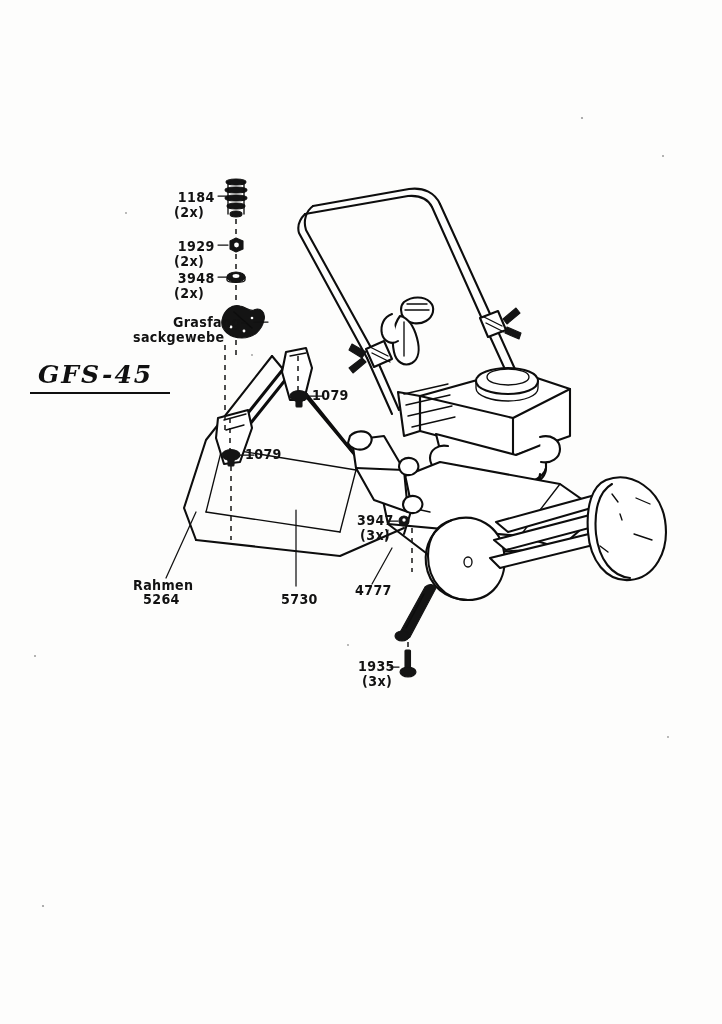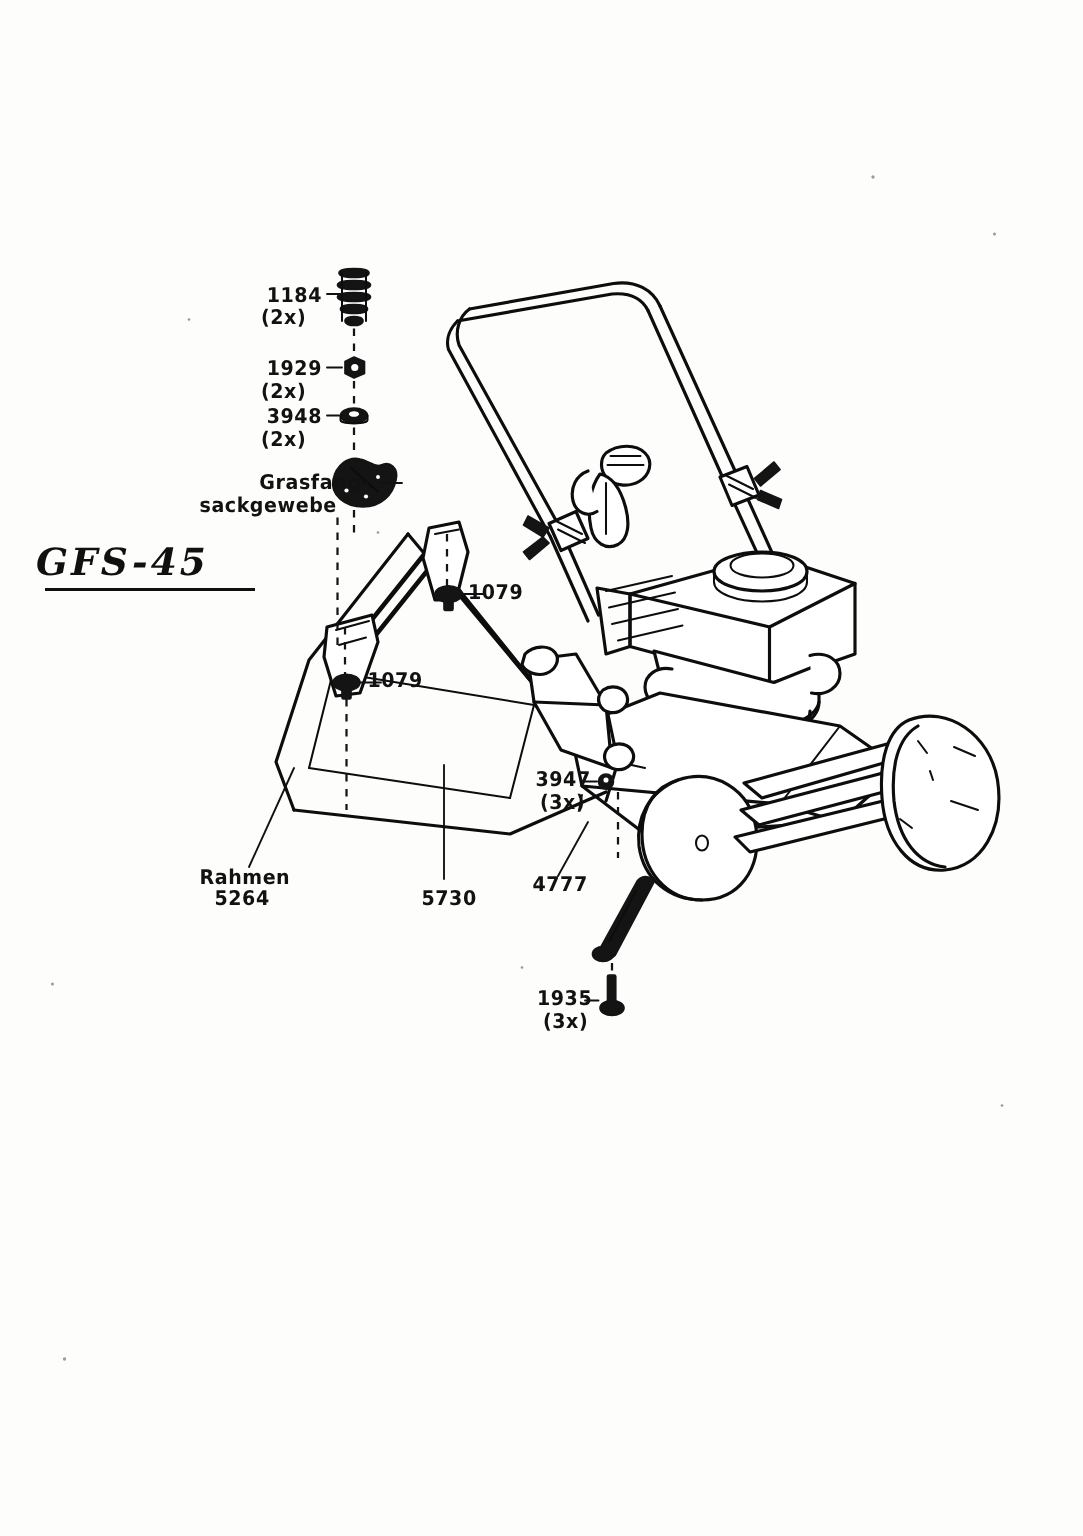--- a/index.html
+++ b/index.html
@@ -311,21 +311,21 @@
       <path class="lead" d="M166,578 L196,512"></path>
 
       <path class="lead" d="M296,586 L296,510"></path>
 
       <path class="lead" d="M372,584 L392,548"></path>
 
       <path class="lead" d="M386,540 L388,530"></path>
     </g>
   </svg>
 
-  <div class="title" style="left:24px; top:360px;">GFS-45</div>
+  <div class="title" style="left:38px; top:360px;">GFS-45</div>
   <div class="title-rule" style="left:30px; top:392px; width:140px;"></div>
 
   <div class="lbl r" style="left:162px; top:190px; width:56px;">1184</div>
   <div class="lbl" style="left:174px; top:205px;">(2x)</div>
 
   <div class="lbl r" style="left:162px; top:239px; width:56px;">1929</div>
   <div class="lbl" style="left:174px; top:254px;">(2x)</div>
 
   <div class="lbl r" style="left:162px; top:271px; width:56px;">3948</div>
   <div class="lbl" style="left:174px; top:286px;">(2x)</div>

